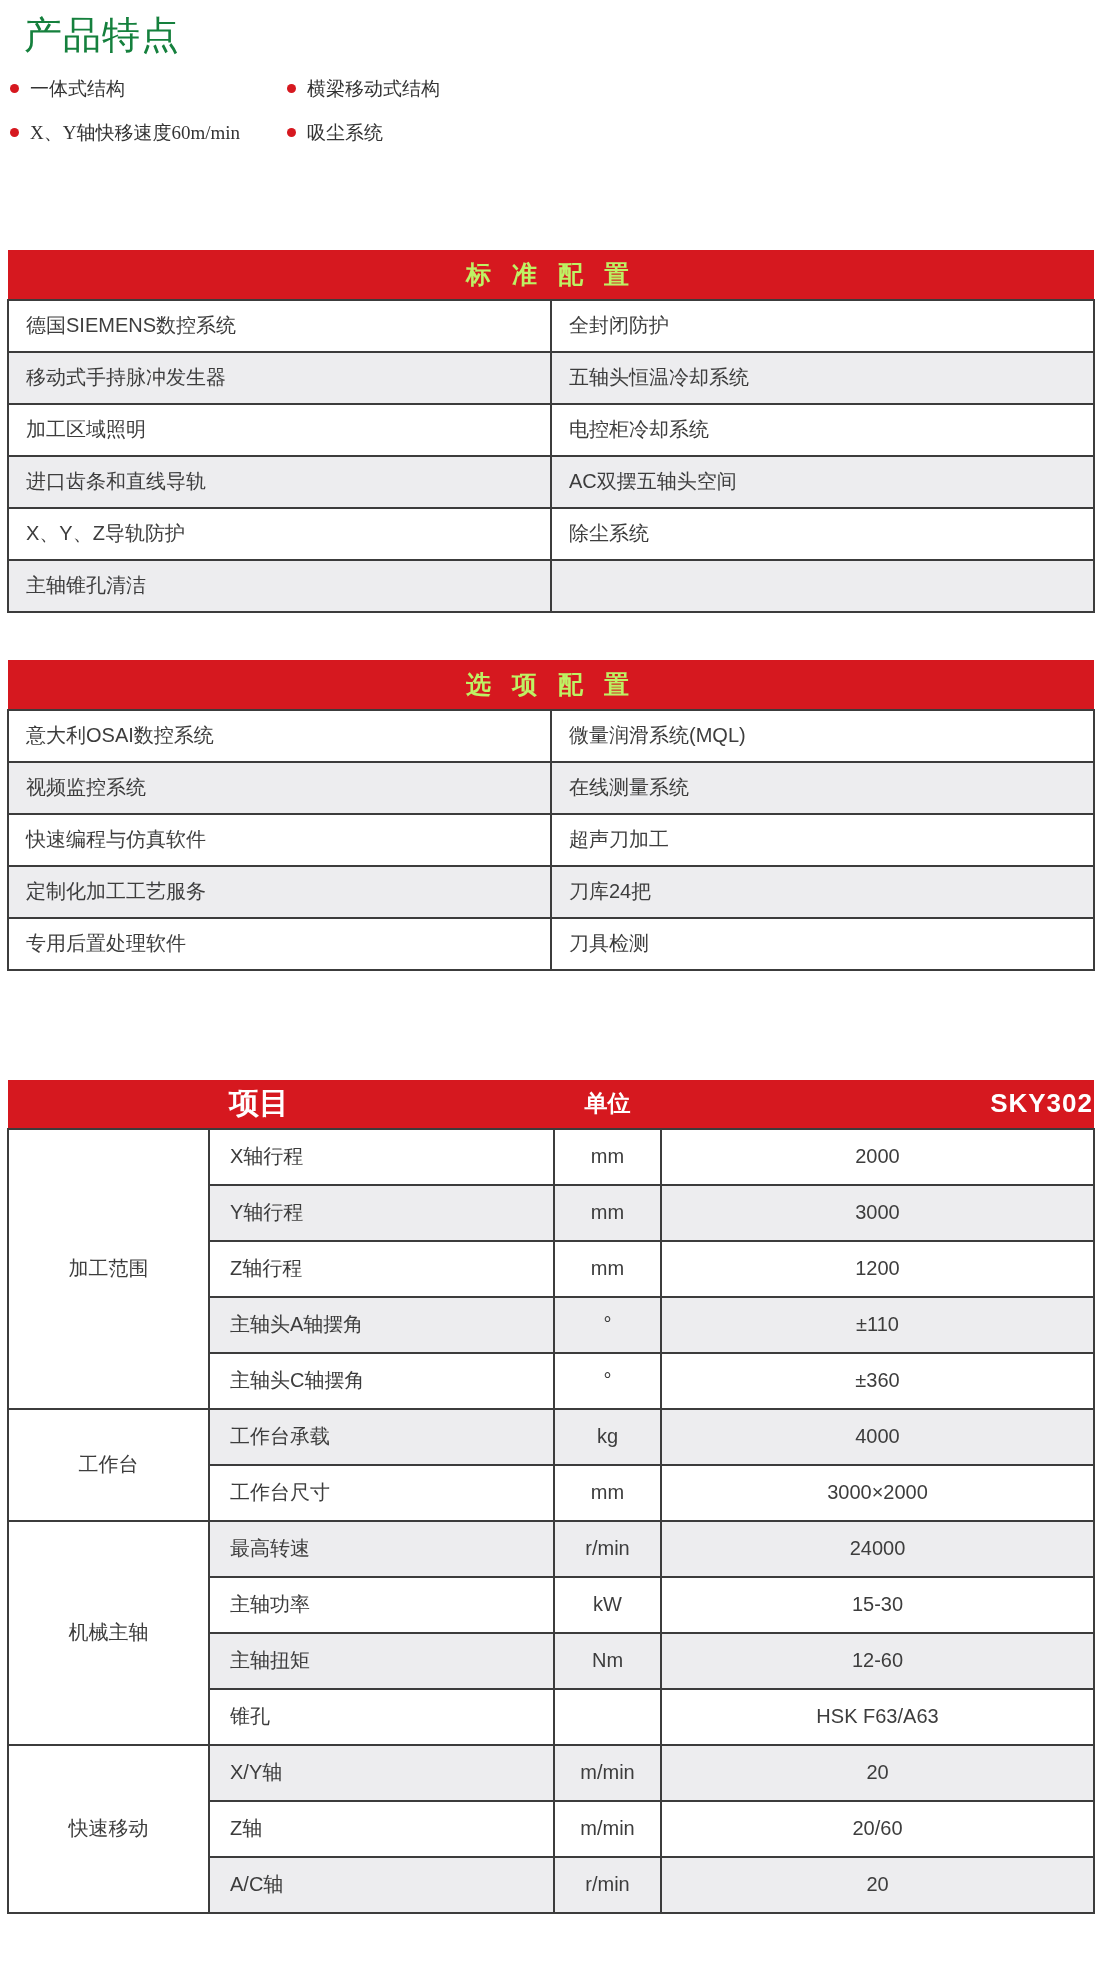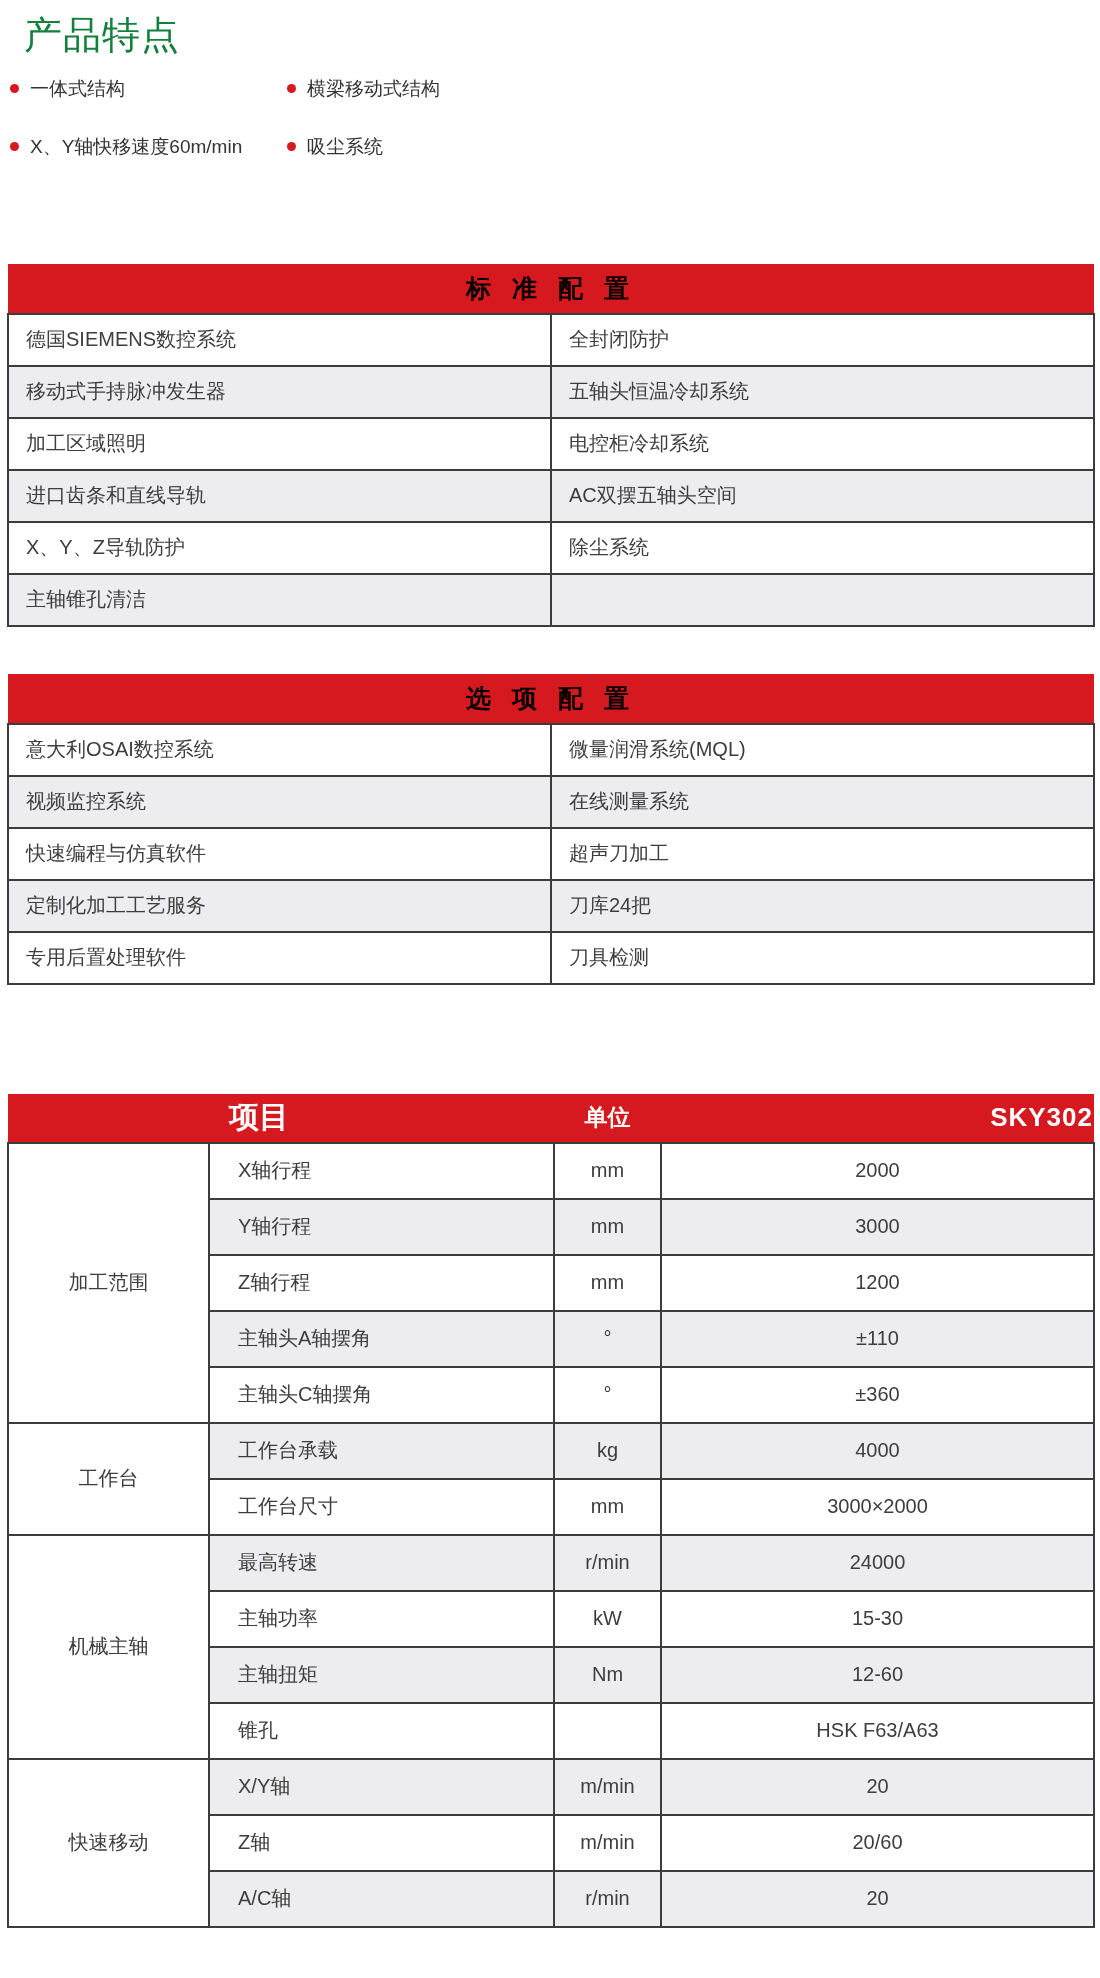--- a/index.html
+++ b/index.html
@@ -13,32 +13,32 @@
 
   
   .page-title{
     font-size:38px;font-weight:400;color:#15803d;
     margin:6px 0 18px 17px;letter-spacing:1px;line-height:1.15;
   }
 
   
   .features{
     display:grid;grid-template-columns:277px 420px;
-    row-gap:32px;margin:0 0 104px 3px;
+    row-gap:18px;margin:0 0 104px 3px;font-family:Liberation Serif, serif;
   }
   .feature-item{display:flex;align-items:center;font-size:19px;color:#333;}
   .dot{
     width:9px;height:9px;border-radius:50%;
     background:var(--accent);flex:0 0 9px;margin-right:11px;
   }
 
   
   table{border-collapse:collapse;table-layout:fixed;width:1086px;}
   .red-head{
-    background:var(--accent);color:#000000;font-weight:700;
+    background:var(--accent);color:#bef264;font-weight:700;
     text-align:center;font-size:25px;letter-spacing:7px;
     height:47px;border:none;margin-left:36px;
   }
   td{border:2px solid #3c3c3c;font-size:20px;color:#3d3d3d;}
   tr.shade td{background:#ededef;}
   td.cat{background:#ffffff !important;text-align:center;}
 
   
   .config-table{margin-bottom:47px;}
   .config-table.optional{margin-bottom:109px;}
@@ -47,21 +47,21 @@
 
   
   .spec-table th{
     background:var(--accent);color:#fff;border:none;
     height:46px;font-weight:700;
   }
   .spec-table th.col-item{text-align:left;padding-left:20px;font-size:30px;}
   .spec-table th.col-unit{text-align:center;font-size:23px;}
   .spec-table th.col-value{text-align:right;font-size:26px;letter-spacing:1px;}
   .spec-table td{height:52px;}
-  .spec-table td.item{text-align:left;padding-left:28px;}
+  .spec-table td.item{text-align:left;padding-left:20px;}
   .spec-table td.unit{text-align:center;}
   .spec-table td.value{text-align:center;}
   .spec-table col.c-cat{width:201px;}
   .spec-table col.c-item{width:345px;}
   .spec-table col.c-unit{width:107px;}
   .spec-table col.c-value{width:433px;}
 </style>
 </head>
 <body>
 

